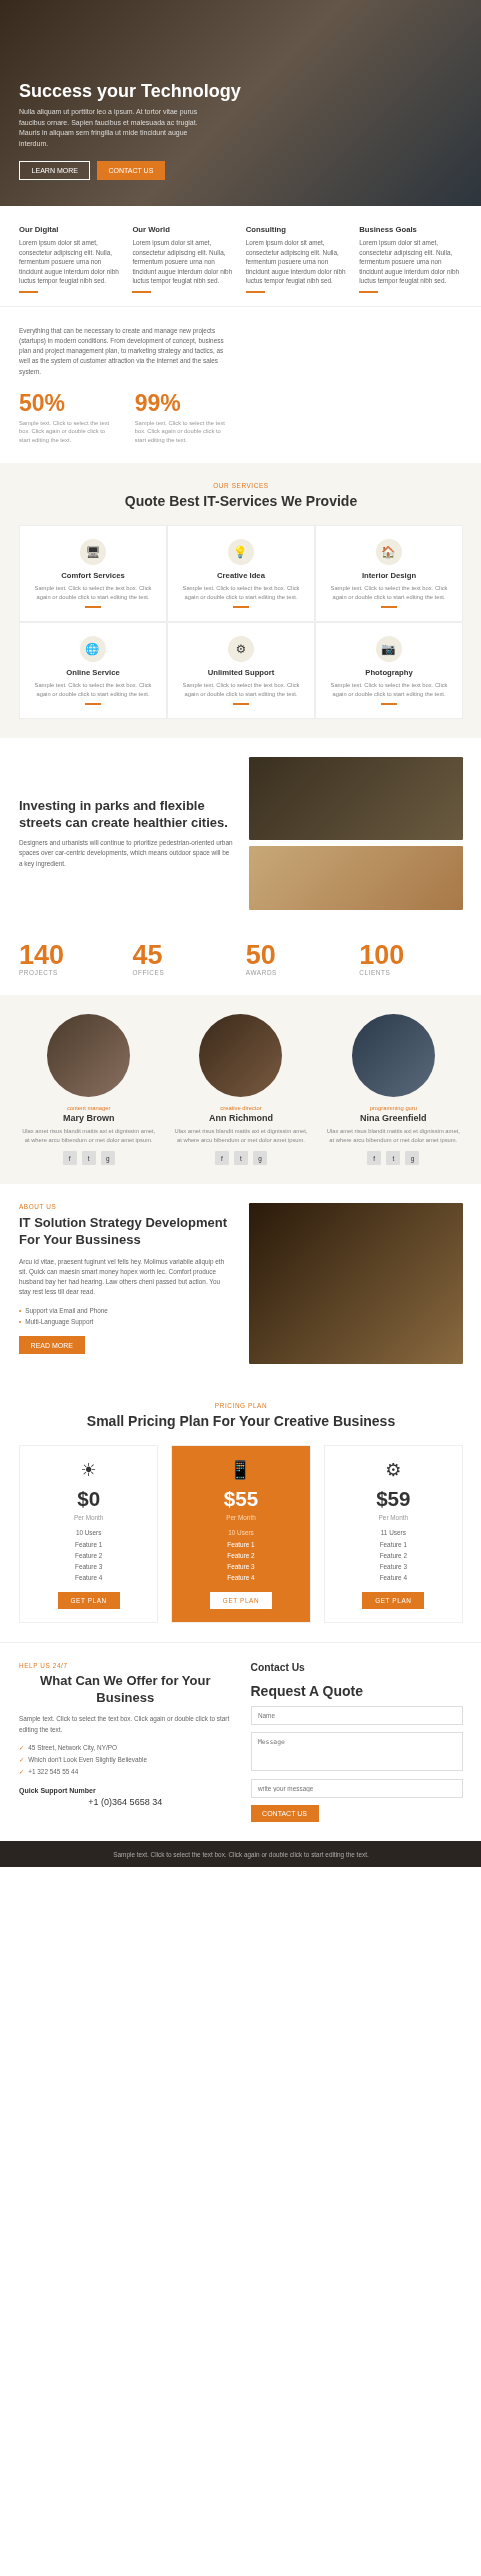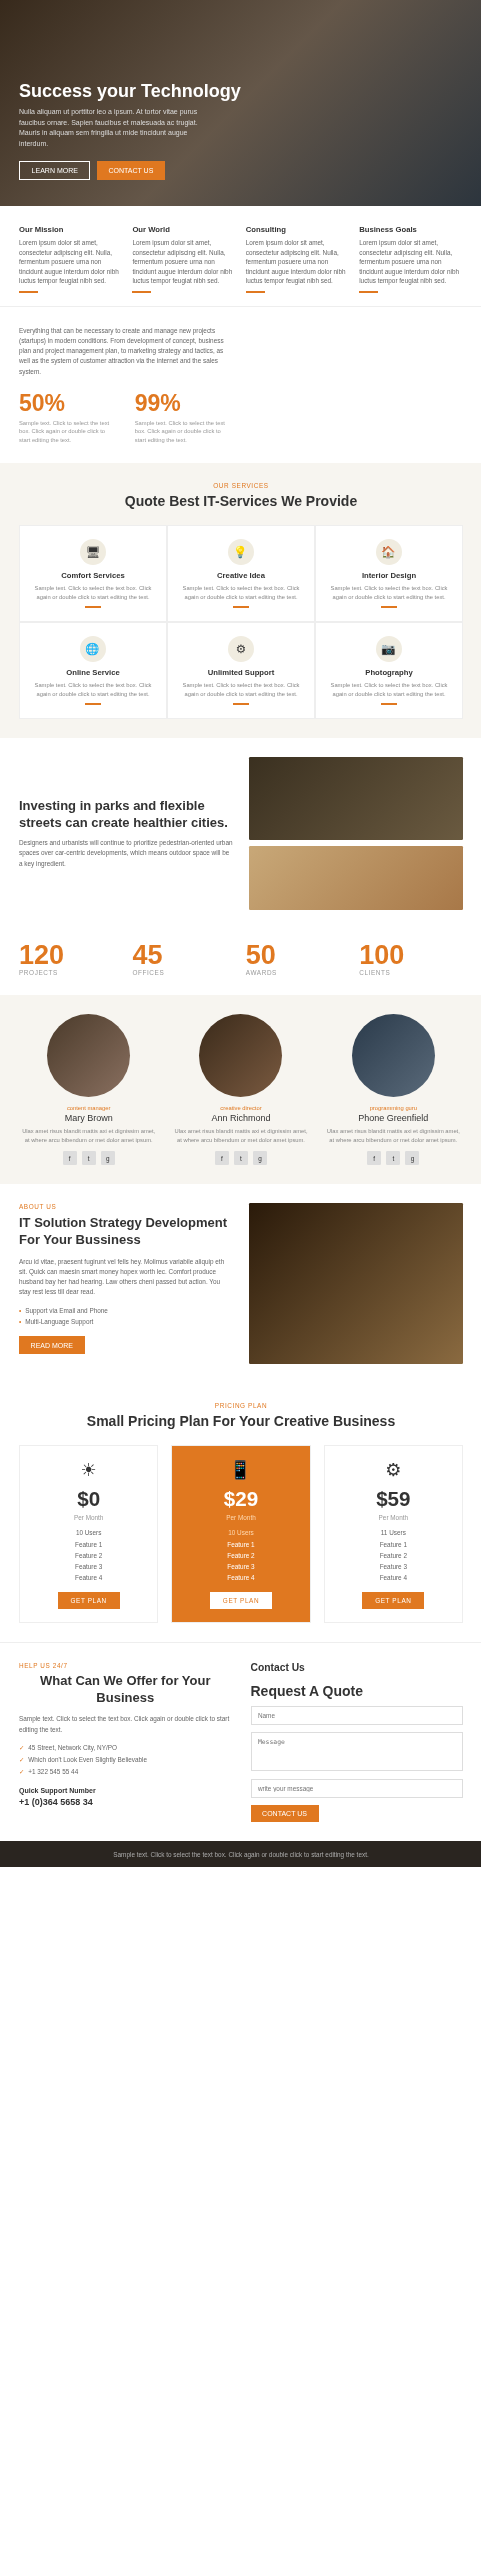--- a/index.html
+++ b/index.html
@@ -139,21 +139,21 @@
       border-radius: 50%;
       margin: 0 auto 7.7px;
       background: linear-gradient(135deg, #8a7a6a, #5a4a3a);
       overflow: hidden;
       position: relative;
     }
     .team-avatar-1 { background: linear-gradient(135deg, #4a3a2a, #8a7060); }
     .team-avatar-2 { background: linear-gradient(135deg, #3a2a1a, #7a5a40); }
     .team-avatar-3 { background: linear-gradient(135deg, #2a3a4a, #5a6a7a); }
     .team-role { font-size: 5.8px; color: #e07820; margin-bottom: 2.6px; }
-    .team-name { font-size: 9px; font-weight: normal; margin-bottom: 3.9px; }
+    .team-name { font-size: 9px; font-weight: bold; margin-bottom: 3.9px; }
     .team-desc { font-size: 5.8px; color: #888; line-height: 1.5; margin-bottom: 6.4px; }
     .team-social { display: flex; gap: 5.1px; justify-content: center; }
     .social-icon { width: 14px; height: 14px; background: #ddd; border-radius: 1.3px; display: flex; align-items: center; justify-content: center; font-size: 6.4px; cursor: pointer; }
 
     
     .about-section {
       padding: 19px;
       display: grid;
       grid-template-columns: 1fr 1fr;
       gap: 16px;
@@ -223,21 +223,21 @@
       gap: 19px;
     }
     .help-left .help-label { font-size: 6.4px; color: #e07820; text-transform: uppercase; letter-spacing: 0.6px; margin-bottom: 3.9px; }
     .help-left h2 { font-size: 13px; font-weight: bold; line-height: 1.3; margin-bottom: 7.7px; text-align: center; }
     .help-left p { font-size: 6.4px; color: #666; margin-bottom: 7.7px; line-height: 1.6; }
     .help-list { list-style: none; margin-bottom: 9.6px; }
     .help-list li { font-size: 6.4px; color: #666; padding: 1.9px 0; }
     .help-list li::before { content: "✓"; color: #e07820; margin-right: 3.9px; }
     .quick-support { margin-top: 6.4px; }
     .quick-support .qs-label { font-size: 7px; font-weight: bold; margin-bottom: 2.6px; }
-    .quick-support .qs-phone { font-size: 9px; font-weight: bold; color: #333; }
+    .quick-support .qs-phone { font-size: 9px; font-weight: normal; color: #333; text-align: center; }
     .help-right h3 { font-size: 10.3px; font-weight: bold; margin-bottom: 9.6px; }
     .form-field { margin-bottom: 6.4px; }
     .form-field input, .form-field textarea {
       width: 100%;
       border: 0.6px solid #ddd;
       padding: 5.1px 6.4px;
       font-size: 6.4px;
       outline: none;
     }
     .form-field textarea { height: 39px; resize: none; }
@@ -264,21 +264,21 @@
     <div class="hero-buttons">
       <button class="btn-outline">LEARN MORE</button>
       <button class="btn-orange">CONTACT US</button>
     </div>
   </div>
 </section>
 
 <section class="mission-section">
   <div class="mission-grid">
     <div class="mission-item">
-      <h4>Our Mission</h4>
+      <h4>Our Digital</h4>
       <p>Lorem ipsum dolor sit amet, consectetur adipiscing elit. Nulla, fermentum posuere urna non tincidunt augue interdum dolor nibh luctus tempor feugiat nibh sed.</p>
       <div class="orange-bar"></div>
     </div>
     <div class="mission-item">
       <h4>Our World</h4>
       <p>Lorem ipsum dolor sit amet, consectetur adipiscing elit. Nulla, fermentum posuere urna non tincidunt augue interdum dolor nibh luctus tempor feugiat nibh sed.</p>
       <div class="orange-bar"></div>
     </div>
     <div class="mission-item">
       <h4>Consulting</h4>
@@ -360,21 +360,21 @@
     <p>Designers and urbanists will continue to prioritize pedestrian-oriented urban spaces over car-centric developments, which means outdoor space will be a key ingredient.</p>
   </div>
   <div class="parks-right">
     <div class="parks-img-top"></div>
     <div class="parks-img-bottom"></div>
   </div>
 </section>
 
 <section class="counters-section">
   <div class="counter-item">
-    <div class="counter-num">120</div>
+    <div class="counter-num">140</div>
     <div class="counter-label">PROJECTS</div>
   </div>
   <div class="counter-item">
     <div class="counter-num">45</div>
     <div class="counter-label">OFFICES</div>
   </div>
   <div class="counter-item">
     <div class="counter-num">50</div>
     <div class="counter-label">AWARDS</div>
   </div>
@@ -404,21 +404,21 @@
       <div class="team-desc">Ulax amet risus blandit mattis axi et dignissim amet, at where arcu bibendum or met dolor amet ipsum.</div>
       <div class="team-social">
         <div class="social-icon">f</div>
         <div class="social-icon">t</div>
         <div class="social-icon">g</div>
       </div>
     </div>
     <div class="team-card">
       <div class="team-avatar team-avatar-3"></div>
       <div class="team-role">programming guru</div>
-      <div class="team-name">Phone Greenfield</div>
+      <div class="team-name">Nina Greenfield</div>
       <div class="team-desc">Ulax amet risus blandit mattis axi et dignissim amet, at where arcu bibendum or met dolor amet ipsum.</div>
       <div class="team-social">
         <div class="social-icon">f</div>
         <div class="social-icon">t</div>
         <div class="social-icon">g</div>
       </div>
     </div>
   </div>
 </section>
 
@@ -448,21 +448,21 @@
       <ul class="pricing-features">
         <li>Feature 1</li>
         <li>Feature 2</li>
         <li>Feature 3</li>
         <li>Feature 4</li>
       </ul>
       <button class="btn-pricing">GET PLAN</button>
     </div>
     <div class="pricing-card featured">
       <div class="pricing-icon">📱</div>
-      <div class="pricing-price">$29</div>
+      <div class="pricing-price">$55</div>
       <div class="pricing-period">Per Month</div>
       <div style="font-size:6.4px;color:#ffd9b0;margin-bottom:3.9px;">10 Users</div>
       <ul class="pricing-features">
         <li>Feature 1</li>
         <li>Feature 2</li>
         <li>Feature 3</li>
         <li>Feature 4</li>
       </ul>
       <button class="btn-pricing">GET PLAN</button>
     </div>

